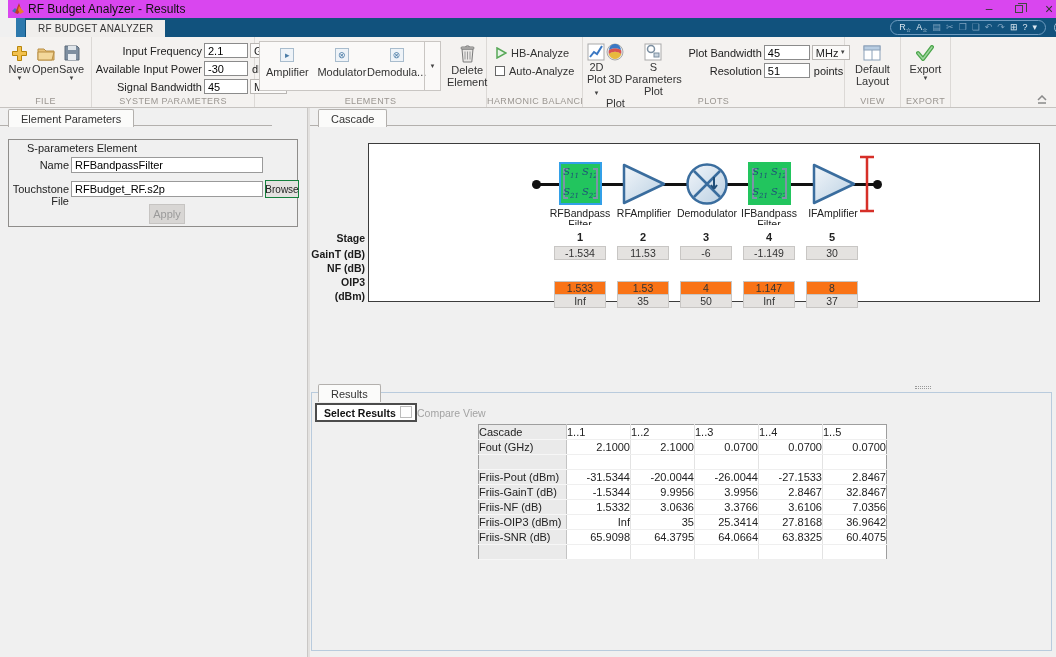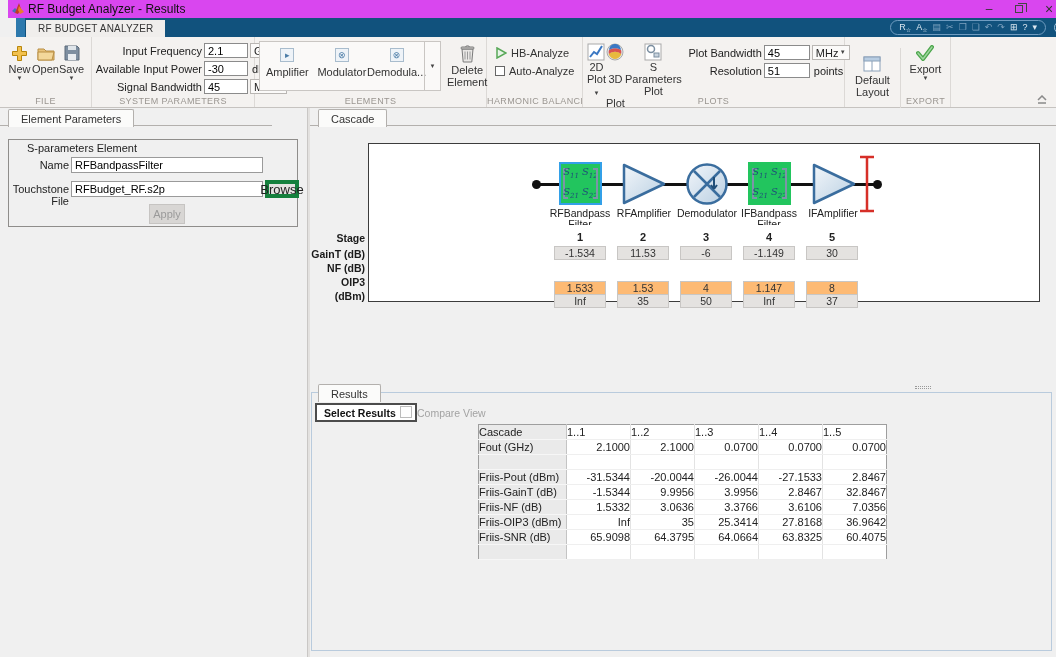--- a/index.html
+++ b/index.html
@@ -61,38 +61,38 @@
 
   .sec-hb { width:96px; padding:7px 0 13px 8px; }
   .hb-row { display:flex; align-items:center; height:18px; gap:4px; color:#333; }
   .checkbox { width:10px; height:10px; border:1px solid #666; background:#fff; display:inline-block; }
 
   .sec-plots { width:262px; display:flex; padding:3px 2px 13px 4px; }
   .sec-plots .big-btn.p2 { width:34px; } .sec-plots .big-btn.p3 { width:34px;gap:12px; } .sec-plots .big-btn.ps { width:66px; }
   .plot-fields { margin-left:4px; padding-top:4px; }
   .plot-fields .param-row label { width:76px; }
 
-  .sec-view { width:56px; display:flex; justify-content:center;margin-top:11px; }
+  .sec-view { width:56px; display:flex; justify-content:center; }
   .sec-export { width:50px; display:flex; justify-content:center; }
   .collapse-ico { position:absolute; right:8px; bottom:3px; color:#8a8a8a; }
 
   
   .content { position:absolute; left:0; top:108px; width:100%; height:549px; background:#f0f0f0; }
   .tabrow { position:absolute; left:0; top:0; width:100%; height:18px; border-bottom:1px solid #b3b0ad; }
   .panel-tab { position:absolute; left:8px; top:1px; height:18px; padding:0 12px; background:#fbfbfa;
     border:1px solid #b3b0ad; border-bottom:none; border-radius:2px 2px 0 0; display:flex; align-items:center;
     font-size:11px; color:#333; z-index:2; }
 
   .left-panel { position:absolute; left:0; top:0; width:272px; height:100%; background:#f0f0f0;padding-left:48px; }
   .splitter { position:absolute; left:307px; top:0; width:3px; height:100%; background:#e3e1df; border-left:1px solid #c9c7c5; }
   .group-box { position:absolute; left:8px; top:31px; width:290px; height:88px; border:1px solid #8f8d8b; }
   .group-title { position:absolute; left:18px; top:2px; font-size:11px; color:#222; }
   .fld-label { position:absolute; text-align:right; width:60px; left:0; font-size:11px; color:#222; }
   .fld-input { position:absolute; left:62px; width:192px; height:16px; border:1px solid #9a9a9a; background:#fff; font-family:inherit; font-size:11px; padding:0 3px; }
-  .browse-btn { position:absolute; left:256px; width:34px; height:18px; background:#e4e2e0; border:4px solid #15803d; font-size:13px; color:#222;
+  .browse-btn { position:absolute; left:256px; width:34px; height:18px; background:#e4e2e0; border:1px solid #15803d; font-size:10px; color:#222;
     display:flex; align-items:center; justify-content:center; }
   .apply-btn { position:absolute; left:140px; top:64px; width:36px; height:20px; background:#d8d6d4; border:1px solid #c6c4c2; color:#9a9a9a; font-size:11px;
     display:flex; align-items:center; justify-content:center; }
 
   .main-area { position:absolute; left:310px; top:0; width:746px; height:100%; }
   .cascade-region { position:absolute; left:0; top:0; width:100%; height:275px; }
 
   .canvas-box { position:absolute; left:58px; top:35px; width:672px; height:159px; background:#fff; border:1px solid #3c3c3c; }
   .chain-line { position:absolute; left:167px; top:39px; width:343px; height:3px; background:#111; }
   .dot { position:absolute; width:9px; height:9px; border-radius:50%; background:#111; top:36px; }
@@ -107,21 +107,21 @@
   .sm-row { display:flex; justify-content:center; gap:3px; line-height:16px; }
   .sm-tok sub { font-size:7px; }
   .elem-label { position:absolute; top:64px; height:17px; overflow:hidden; width:80px; text-align:center; font-size:10.5px; line-height:10.5px; color:#222; }
 
   .stage-labels { position:absolute; left:0; top:123px; width:55px; text-align:right; font-weight:bold; font-size:10.5px; color:#1a1a1a; }
   .stage-labels div { height:14px; line-height:14px; }
   .stage-labels div:first-child { margin-bottom:2px; }
   .stage-col { position:absolute; top:123px; width:52px; }
   .stage-num { height:14px; text-align:center; font-weight:bold; font-size:11px; margin-bottom:2px; }
   .stage-cell { height:14px; margin-top:-1px; border:1px solid #c8c6c4; text-align:center; font-size:10.5px; line-height:12px; color:#333; }
-  .stage-cell.dark { background:#e4e2e0; } .stage-cell.light { background:#fdba74;margin-top:21px; }
+  .stage-cell.dark { background:#e4e2e0; } .stage-cell.light { background:#f97316;margin-top:21px; }
 
   
   .results-region { position:absolute; left:0; top:275px; width:100%; bottom:0; }
   .results-panel { position:absolute; left:1px; top:9px; right:4px; bottom:6px; border:1px solid #b9cbdd; background:#f0f0f0; }
   .grip { position:absolute; left:605px; top:3px; width:16px; height:3px; border-top:1px dotted #9a9a9a; border-bottom:1px dotted #9a9a9a; }
   .select-results { position:absolute; left:3px; top:10px; height:19px; padding:0 7px; background:#fff; border:2px solid #4c4c4c;
     font-weight:bold; font-size:10.5px; color:#111; display:flex; align-items:center; gap:5px; }
   .select-results .drop-arrow { font-size:7px; }
   .cmp-box { position:absolute; left:88px; top:13px; width:12px; height:12px; border:1px solid #bbb; background:#fdfdfd; }
   .cmp-label { position:absolute; left:105px; top:14px; color:#a3a3a3; font-size:10.5px; }

